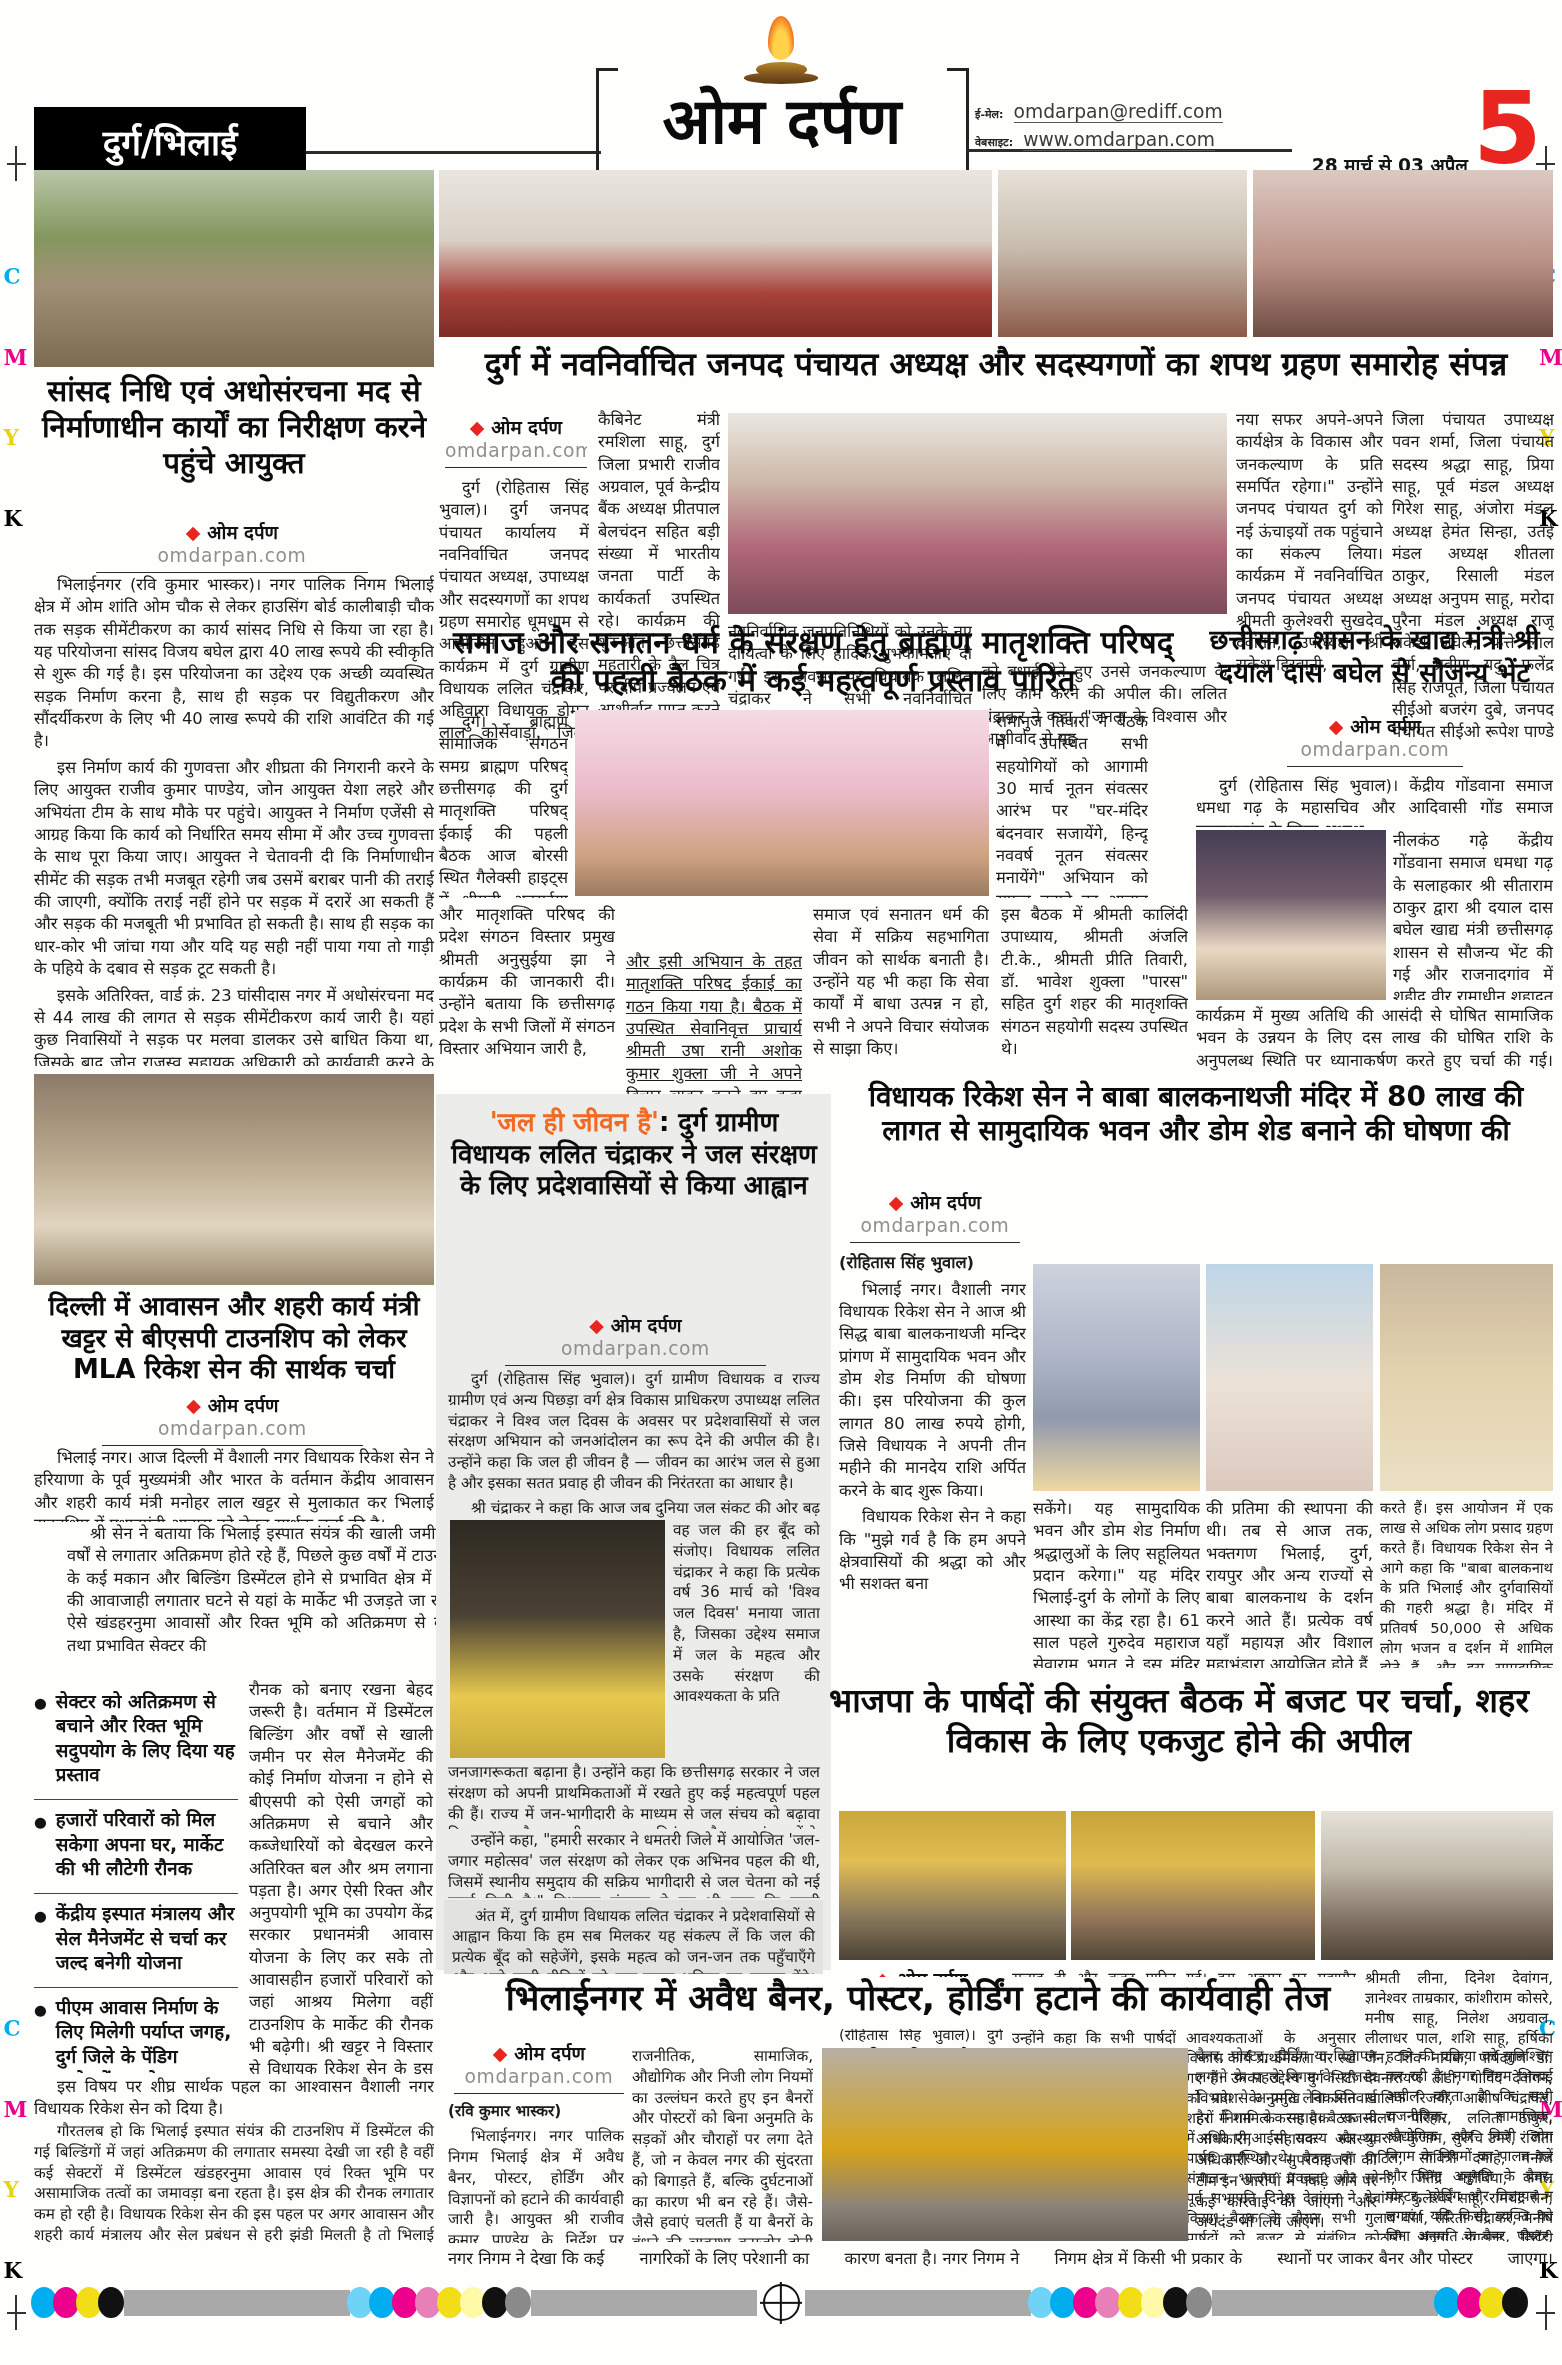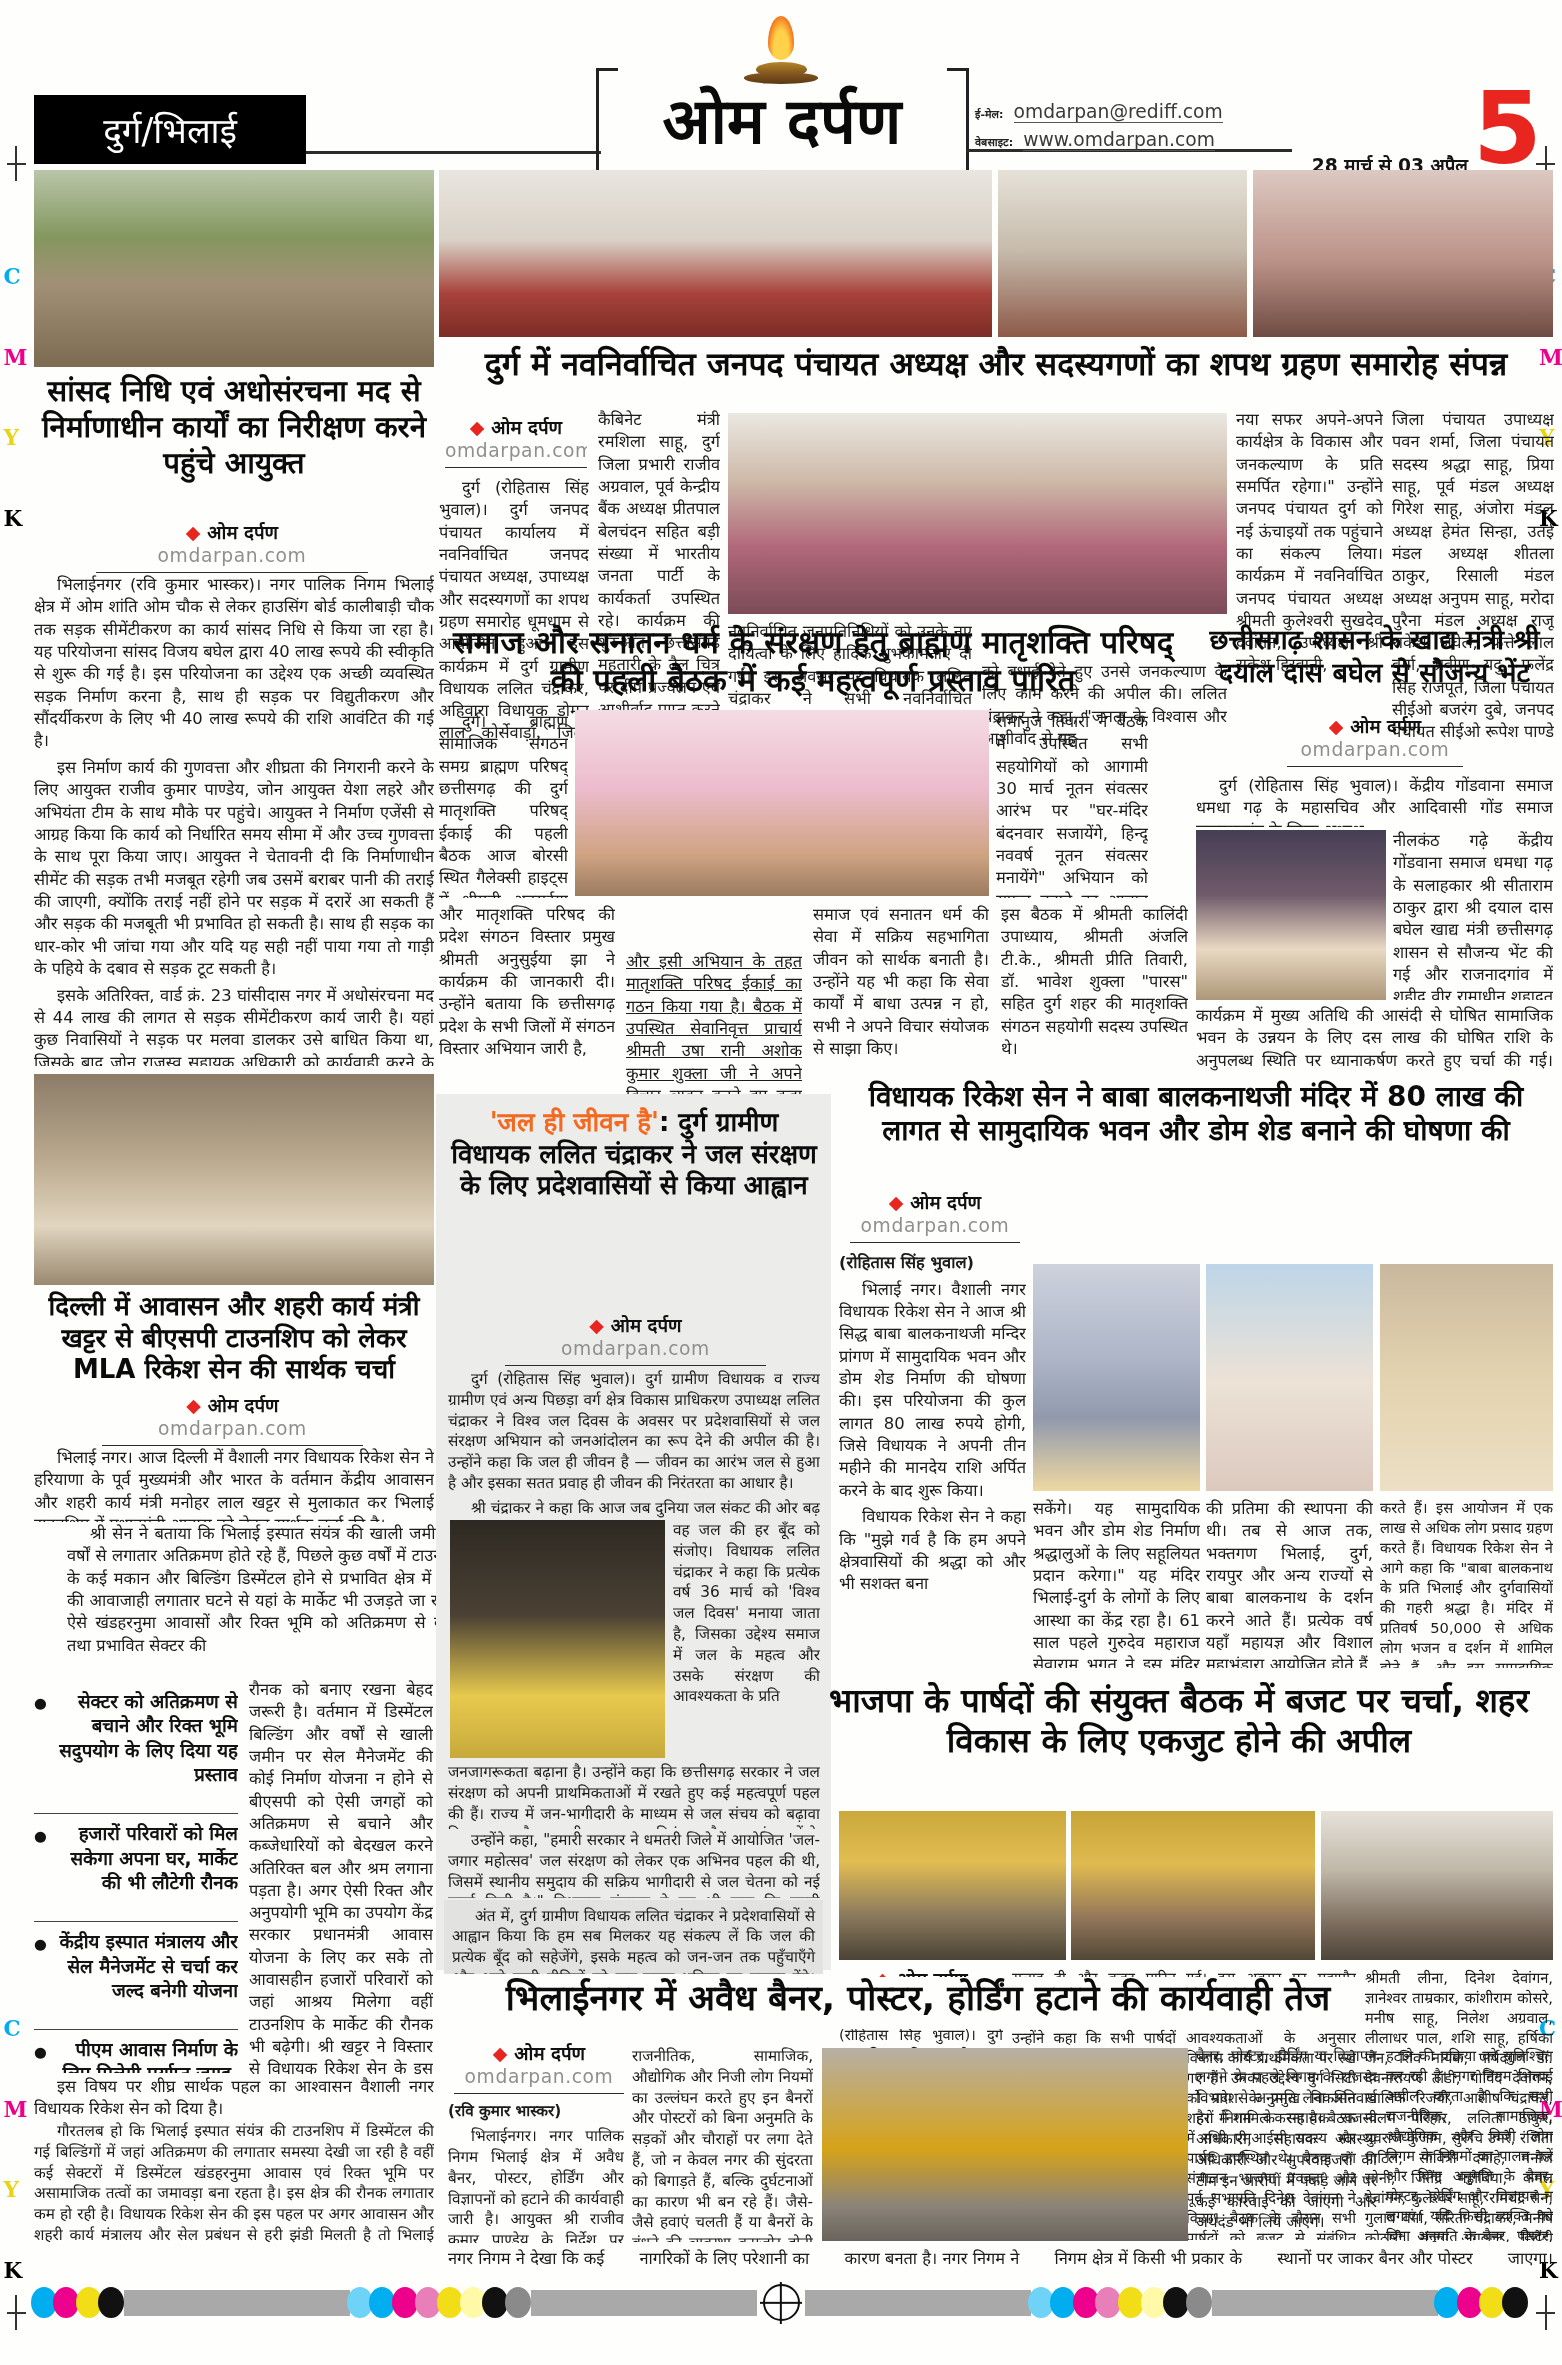--- a/index.html
+++ b/index.html
@@ -12,32 +12,32 @@
   .tx p{margin:0 0 4.5px 0;text-indent:23px;}
   .tx p.noind{text-indent:0;}
   .dl{font-weight:800;}
   .byl{position:absolute;text-align:center;overflow:hidden;}
   .byl .b1{font-weight:800;font-size:18.7px;color:#111;}
   .byl .dia{color:#e8251f;font-size:19px;margin-right:6.8px;}
   .byl .b2{color:#8f8f8f;font-size:18.7px;letter-spacing:0.6px;margin-top:1.1px;}
   .byl .rl{border-bottom:1.7px solid #2b2b2b;margin-top:5.7px;}
   .rule{position:absolute;background:#2b2b2b;}
   .edition{position:absolute;background:#000;color:#fff;display:flex;align-items:center;justify-content:center;
-           font-weight:400;font-size:35px;}
+           font-weight:700;font-size:35px;margin-top:12px;}
   .mast{position:absolute;text-align:center;font-weight:900;color:#0a0a0a;}
   .bracket-l{position:absolute;border-left:3.4px solid #222;border-top:3.4px solid #222;border-bottom:3.4px solid #222;width:19px;}
   .bracket-r{position:absolute;border-right:3.4px solid #222;border-top:3.4px solid #222;border-bottom:3.4px solid #222;width:19px;}
   .contact-label{font-weight:700;font-size:11px;color:#222;}
   .contact-val{font-size:18.7px;color:#3a3a3a;border-bottom:1.1px solid #555;}
   .pageno{position:absolute;color:#e8251f;font-weight:900;font-size:99px;line-height:1;}
   .cmyk{position:absolute;display:flex;flex-direction:column;gap:59px;font-family:"DejaVu Serif",serif;
         font-size:21.5px;font-weight:700;line-height:1;}
   .bullets{position:absolute;overflow:hidden;}
   .bullets .bi{display:flex;gap:9px;font-size:18.7px;font-weight:700;line-height:1.3;color:#131313;
-               padding:8px 0 26px 0;border-bottom:1.1px solid #444;text-align:right;}
+               padding:8px 0 12px 0;border-bottom:1.1px solid #444;}
   .bullets .bi:last-child{border-bottom:none;}
   .bullets .bi::before{content:"●";font-size:14.7px;margin-top:3.4px;}
   .graypanel{position:absolute;background:#ececea;}
   .quote{background:#e2e2e0;padding:5.7px 8px;}
   .orange{color:#f26a21;}
   .colorbar{position:absolute;display:flex;align-items:center;}
   .dotgrp{display:flex;}
   .dot{width:26px;height:31px;border-radius:50%;margin-left:-3.4px;}
   .graybar{height:26px;background:#a9a9a9;flex:1;}
   .regmark{width:33px;height:33px;border:2.8px solid #111;border-radius:50%;position:relative;margin:0 5.7px;background:#fff;}

